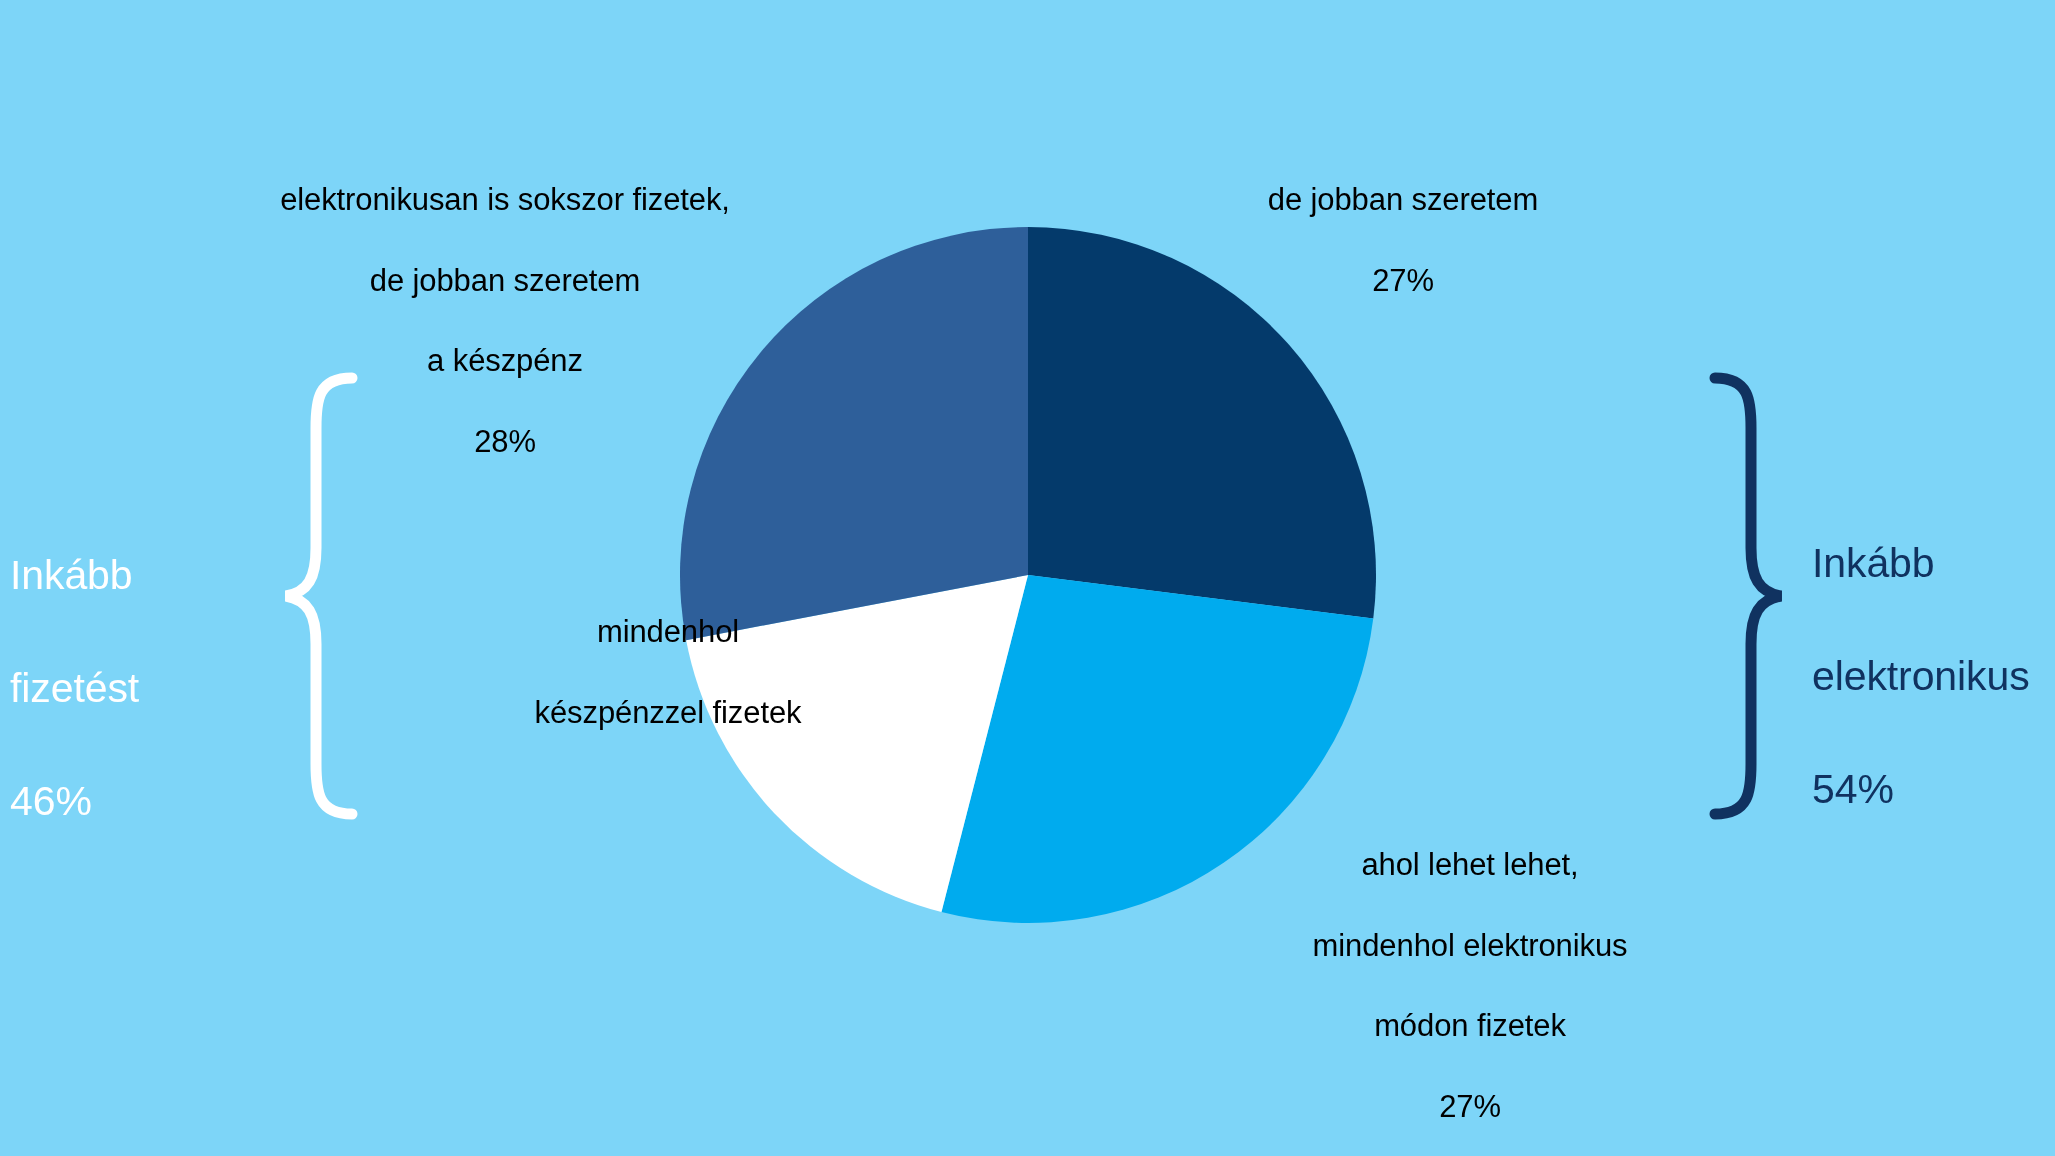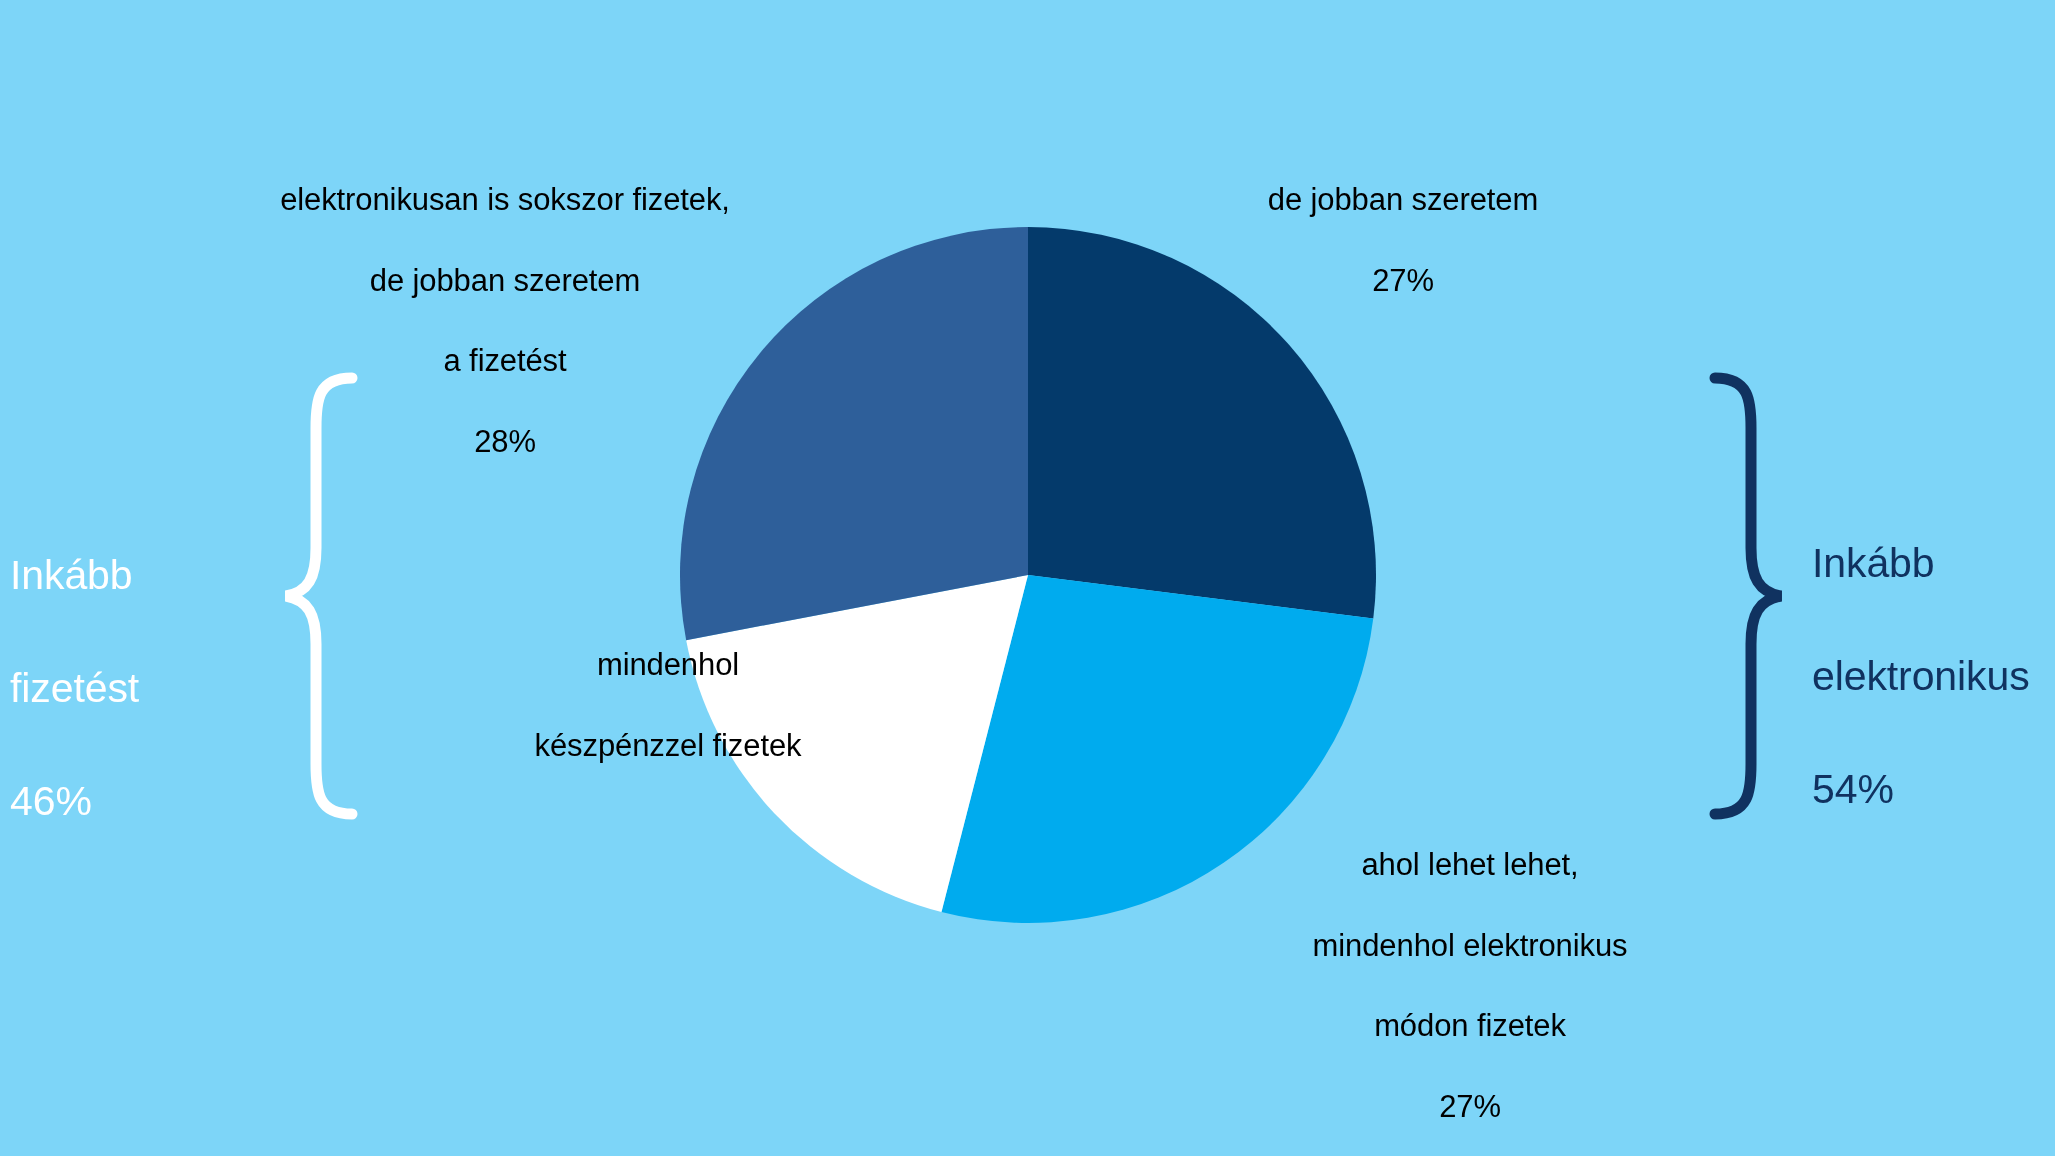--- a/index.html
+++ b/index.html
@@ -45,21 +45,21 @@
   }
   .group-label {
     font-size: 41px;
     line-height: 1.38;
     font-weight: 400;
   }
   
   #label-tl { left: 270px; top: 140px;  width: 470px; }
   #label-tr { left: 1168px; top: 140px; width: 470px; }
   #label-br { left: 1250px; top: 805px; width: 440px; }
-  #label-bl { left: 468px;  top: 605px; width: 400px; }
+  #label-bl { left: 468px;  top: 572px; width: 400px; }
   
   #label-left-group {
     left: 10px; top: 490px; width: 250px;
     text-align: left;
     color: #ffffff;
   }
   #label-right-group {
     left: 1812px; top: 478px; width: 250px;
     text-align: left;
     color: #103260;
@@ -93,21 +93,21 @@
              L 1751 548
              C 1751 578, 1759 592, 1781 596
              C 1759 600, 1751 614, 1751 644
              L 1751 764
              C 1751 792, 1749 814, 1715 814"></path>
   </svg>
 
   <div class="lbl slice-label" id="label-tl">
     <div>elektronikusan is sokszor fizetek,</div>
     <div>de jobban szeretem</div>
-    <div>a fizetést</div>
+    <div>a készpénz</div>
     <div>28%</div>
   </div>
 
   <div class="lbl slice-label" id="label-tr">
     <div>de jobban szeretem</div>
     <div>27%</div>
   </div>
 
   <div class="lbl slice-label" id="label-br">
     <div>ahol lehet lehet,</div>

